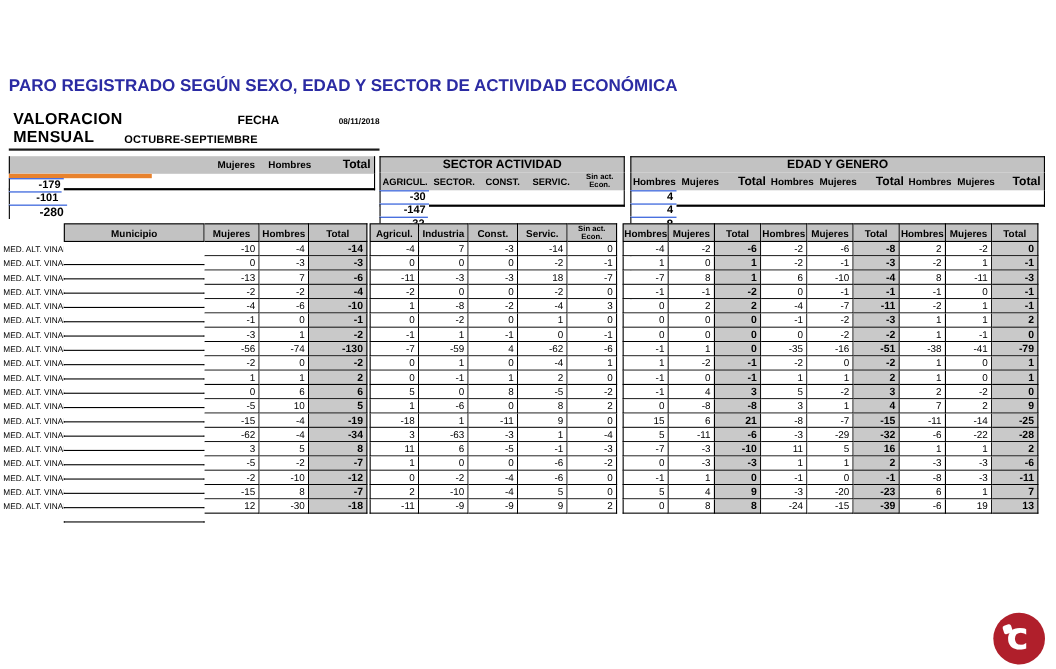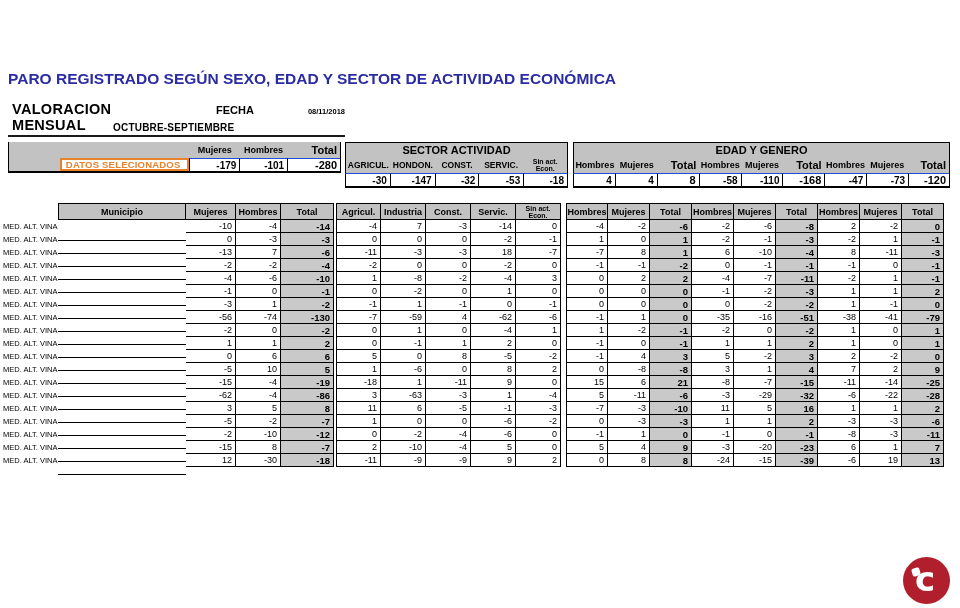--- a/index.html
+++ b/index.html
@@ -16,21 +16,21 @@
   
   .group{position:absolute;top:142px;}
   #g-alicante{left:8px;width:333px;}
   #g-sector{left:345px;width:223px;}
   #g-edad{left:573px;width:377px;}
   .g-title{height:15px;background:#c2c2c2;border:1px solid #000;border-bottom:none;display:flex;align-items:center;justify-content:center;font-size:11px;font-weight:bold;box-sizing:border-box;}
   .g-labels{display:flex;background:#c2c2c2;border-left:1px solid #000;border-right:1px solid #000;height:16px;box-sizing:border-box;}
   .g-lbl{display:flex;align-items:center;justify-content:center;font-size:9px;font-weight:bold;box-sizing:border-box;overflow:hidden;}
   .g-lbl.big{font-size:11px;justify-content:flex-end;padding-right:3px;}
   .g-lbl.two{font-size:7px;line-height:7px;text-align:center;padding:0 2px;}
-  .g-values{display:flex;height:15px;border-right:1px solid #000;border-bottom:2px solid #000;box-sizing:border-box;}
+  .g-values{display:flex;height:15px;border-right:1px solid #000;border-bottom:2px solid #000;box-sizing:border-box;flex-direction:column;}
   .g-val{box-sizing:border-box;border-left:1px solid #000;border-top:1px solid #1d4ed8;background:#fff;display:flex;align-items:center;justify-content:flex-end;padding-right:3px;font-weight:bold;font-size:10px;}
   .g-val.big{font-size:11px;}
   .g-filler{box-sizing:border-box;background:#c2c2c2;border-left:1px solid #000;}
   .datos-box{box-sizing:border-box;width:130px;background:#fff;border:2px solid #e8822d;color:#e8822d;font-weight:bold;font-size:9.5px;display:flex;align-items:center;padding-left:4px;letter-spacing:.2px;overflow:hidden;white-space:nowrap;}
   .age-row{display:flex;height:11px;}
   .age-cell{display:flex;align-items:center;justify-content:center;font-size:8px;font-weight:bold;}
 
   .w42{width:42px}.w41{width:41px}.w44{width:44px}.w45{width:45px}.w48{width:48px}.w50{width:50px}.w52{width:52px}.w53{width:53px}.w126{width:126px}.w125{width:125px}.w182{width:182px}
 
   
@@ -79,21 +79,21 @@
     <div class="g-val w50">-179</div>
     <div class="g-val w48">-101</div>
     <div class="g-val big w53">-280</div>
   </div>
 </div>
 
 <div class="group" id="g-sector">
   <div class="g-title">SECTOR ACTIVIDAD</div>
   <div class="g-labels">
     <div class="g-lbl w45" style="font-size:8.5px">AGRICUL.</div>
-    <div class="g-lbl w45" style="font-size:8.5px">HONDON.</div>
+    <div class="g-lbl w45" style="font-size:8.5px">SECTOR.</div>
     <div class="g-lbl w44" style="font-size:8.5px">CONST.</div>
     <div class="g-lbl w45" style="font-size:8.5px">SERVIC.</div>
     <div class="g-lbl two w44">Sin act. Econ.</div>
   </div>
   <div class="g-values">
     <div class="g-val w45">-30</div>
     <div class="g-val w45">-147</div>
     <div class="g-val w44">-32</div>
     <div class="g-val w45">-53</div>
     <div class="g-val w44">-18</div>
@@ -420,21 +420,21 @@
         <div class="cell num c-age total">-15</div>
         <div class="cell num c-age">-11</div>
         <div class="cell num c-age">-14</div>
         <div class="cell num c-age total">-25</div>
       </div>
       <div class="mrow">
         <div class="c-region">MED. ALT. VINAL</div>
         <div class="cell link bl c-muni">03-104 PETRER</div>
         <div class="cell num c-muj">-62</div>
         <div class="cell num c-hom">-4</div>
-        <div class="cell num total c-tot">-86</div>
+        <div class="cell num total c-tot">-34</div>
         <div class="cell num c-sec g2 bl">3</div>
         <div class="cell num c-sec">-63</div>
         <div class="cell num c-sec">-3</div>
         <div class="cell num c-sec">1</div>
         <div class="cell num c-sec">-4</div>
         <div class="cell num c-age g5 bl">5</div>
         <div class="cell num c-age">-11</div>
         <div class="cell num c-age total">-6</div>
         <div class="cell num c-age">-3</div>
         <div class="cell num c-age">-29</div>

